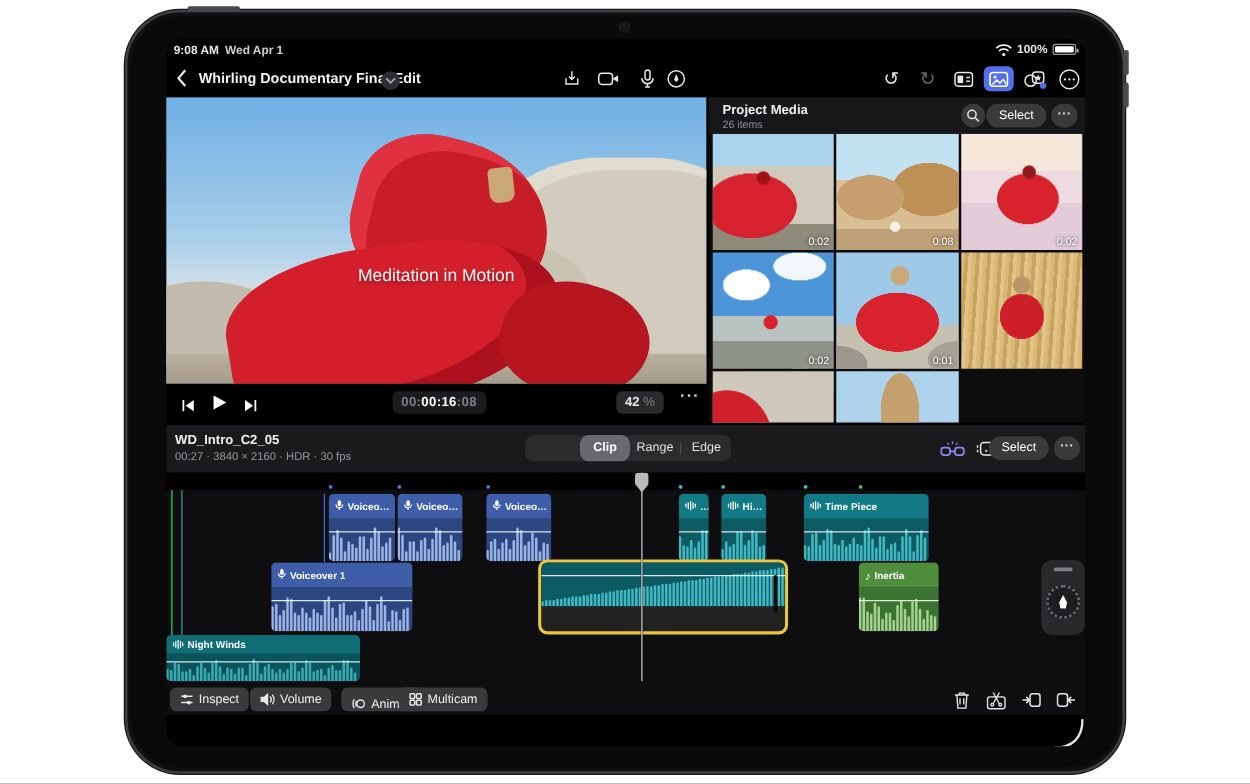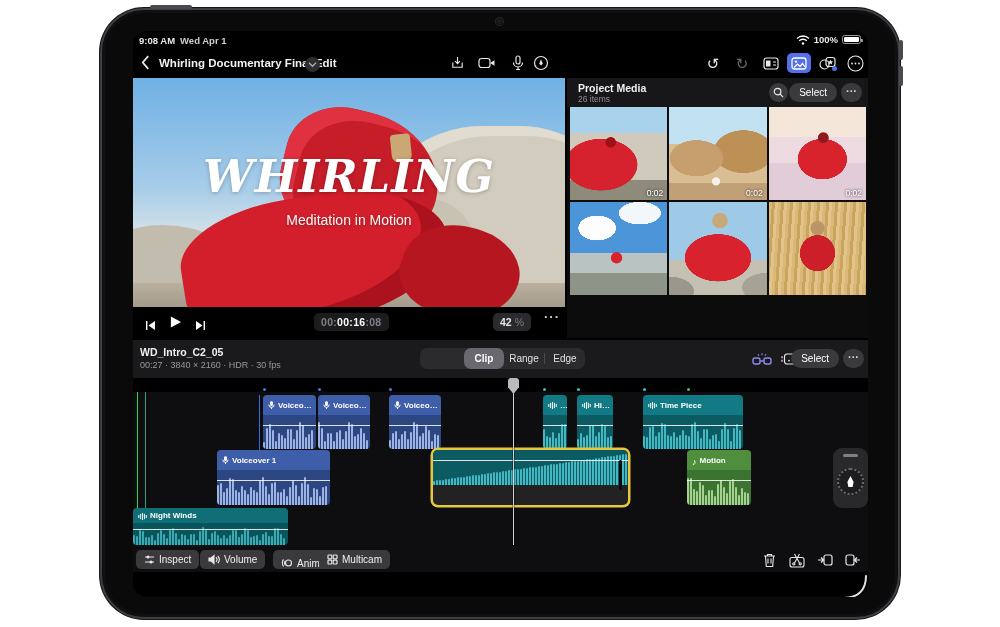--- a/index.html
+++ b/index.html
@@ -304,21 +304,20 @@
       <div class="v-sky"></div>
       <div class="v-rocks-r"></div>
       <div class="v-rocks-r2"></div>
       <div class="v-rocks-l"></div>
       <div class="v-ground"></div>
       <div class="v-dress2"></div>
       <div class="v-hat"></div>
       <div class="v-dress"></div>
       <div class="v-dress3"></div>
 
-      <div class="v-title">WHIRLING</div>
       <div class="v-subtitle">Meditation in Motion</div>
     </div>
 
     <div class="playbar">
       <span class="pb-icon pb-skipback">
         <svg width="11" height="11" viewBox="0 0 11 11" fill="#fff">
             <rect x="1" y="1" width="1.4" height="9"></rect>
             <path d="M10 1v9L3.5 5.5z"></path>
           </svg>
       </span>
@@ -349,24 +348,30 @@
             </svg>
         </span>
         <span class="mp-select">Select</span>
         <span class="mp-more">···</span>
       </div>
       <div class="mp-grid">
         <div class="thumb">
             <span class="dur">0:02</span>
           </div>
         <div class="thumb">
-            <span class="dur">0:02</span>
+            <span class="dur">0:08</span>
           </div>
         <div class="thumb">
             <span class="dur">0:02</span>
+          </div>
+        <div class="thumb">
+            <span class="dur">0:02</span>
+          </div>
+        <div class="thumb">
+            <span class="dur">0:01</span>
           </div>
         <div class="thumb"></div>
         <div class="thumb"></div>
         <div class="thumb"></div>
       </div>
     </div>
 
     <div class="tl-header">
       <span class="tl-clipname">WD_Intro_C2_05</span>
       <span class="tl-clipinfo">00:27 · 3840 × 2160 · HDR · 30 fps</span>
@@ -735,21 +740,21 @@
               <i style="height: 86.4%; background: rgb(67, 183, 194);"></i>
               <i style="height: 87.6%; background: rgb(67, 183, 194);"></i>
               <i style="height: 88.8%; background: rgb(67, 183, 194);"></i>
             </div>
             <div class="vol-line"></div>
           </div>
         </div>
         <div class="clip" style="left: 554px; top: 58px; width: 64px; height: 55px;">
           <div class="clip-head" style="background: rgb(79, 142, 61); height: 20px;">
             <span><span class="note-glyph">♪</span></span>
-            <span class="clip-label">Motion</span>
+            <span class="clip-label">Inertia</span>
           </div>
           <div class="clip-body" style="background: rgb(59, 116, 48); height: 35px;">
             <div class="wave">
               <i style="height: 75.8932%; background: rgb(166, 209, 144);"></i>
               <i style="height: 76.9218%; background: rgb(166, 209, 144);"></i>
               <i style="height: 46.116%; background: rgb(166, 209, 144);"></i>
               <i style="height: 39.8653%; background: rgb(166, 209, 144);"></i>
               <i style="height: 64.8633%; background: rgb(166, 209, 144);"></i>
               <i style="height: 58.0406%; background: rgb(166, 209, 144);"></i>
               <i style="height: 28.5575%; background: rgb(166, 209, 144);"></i>

